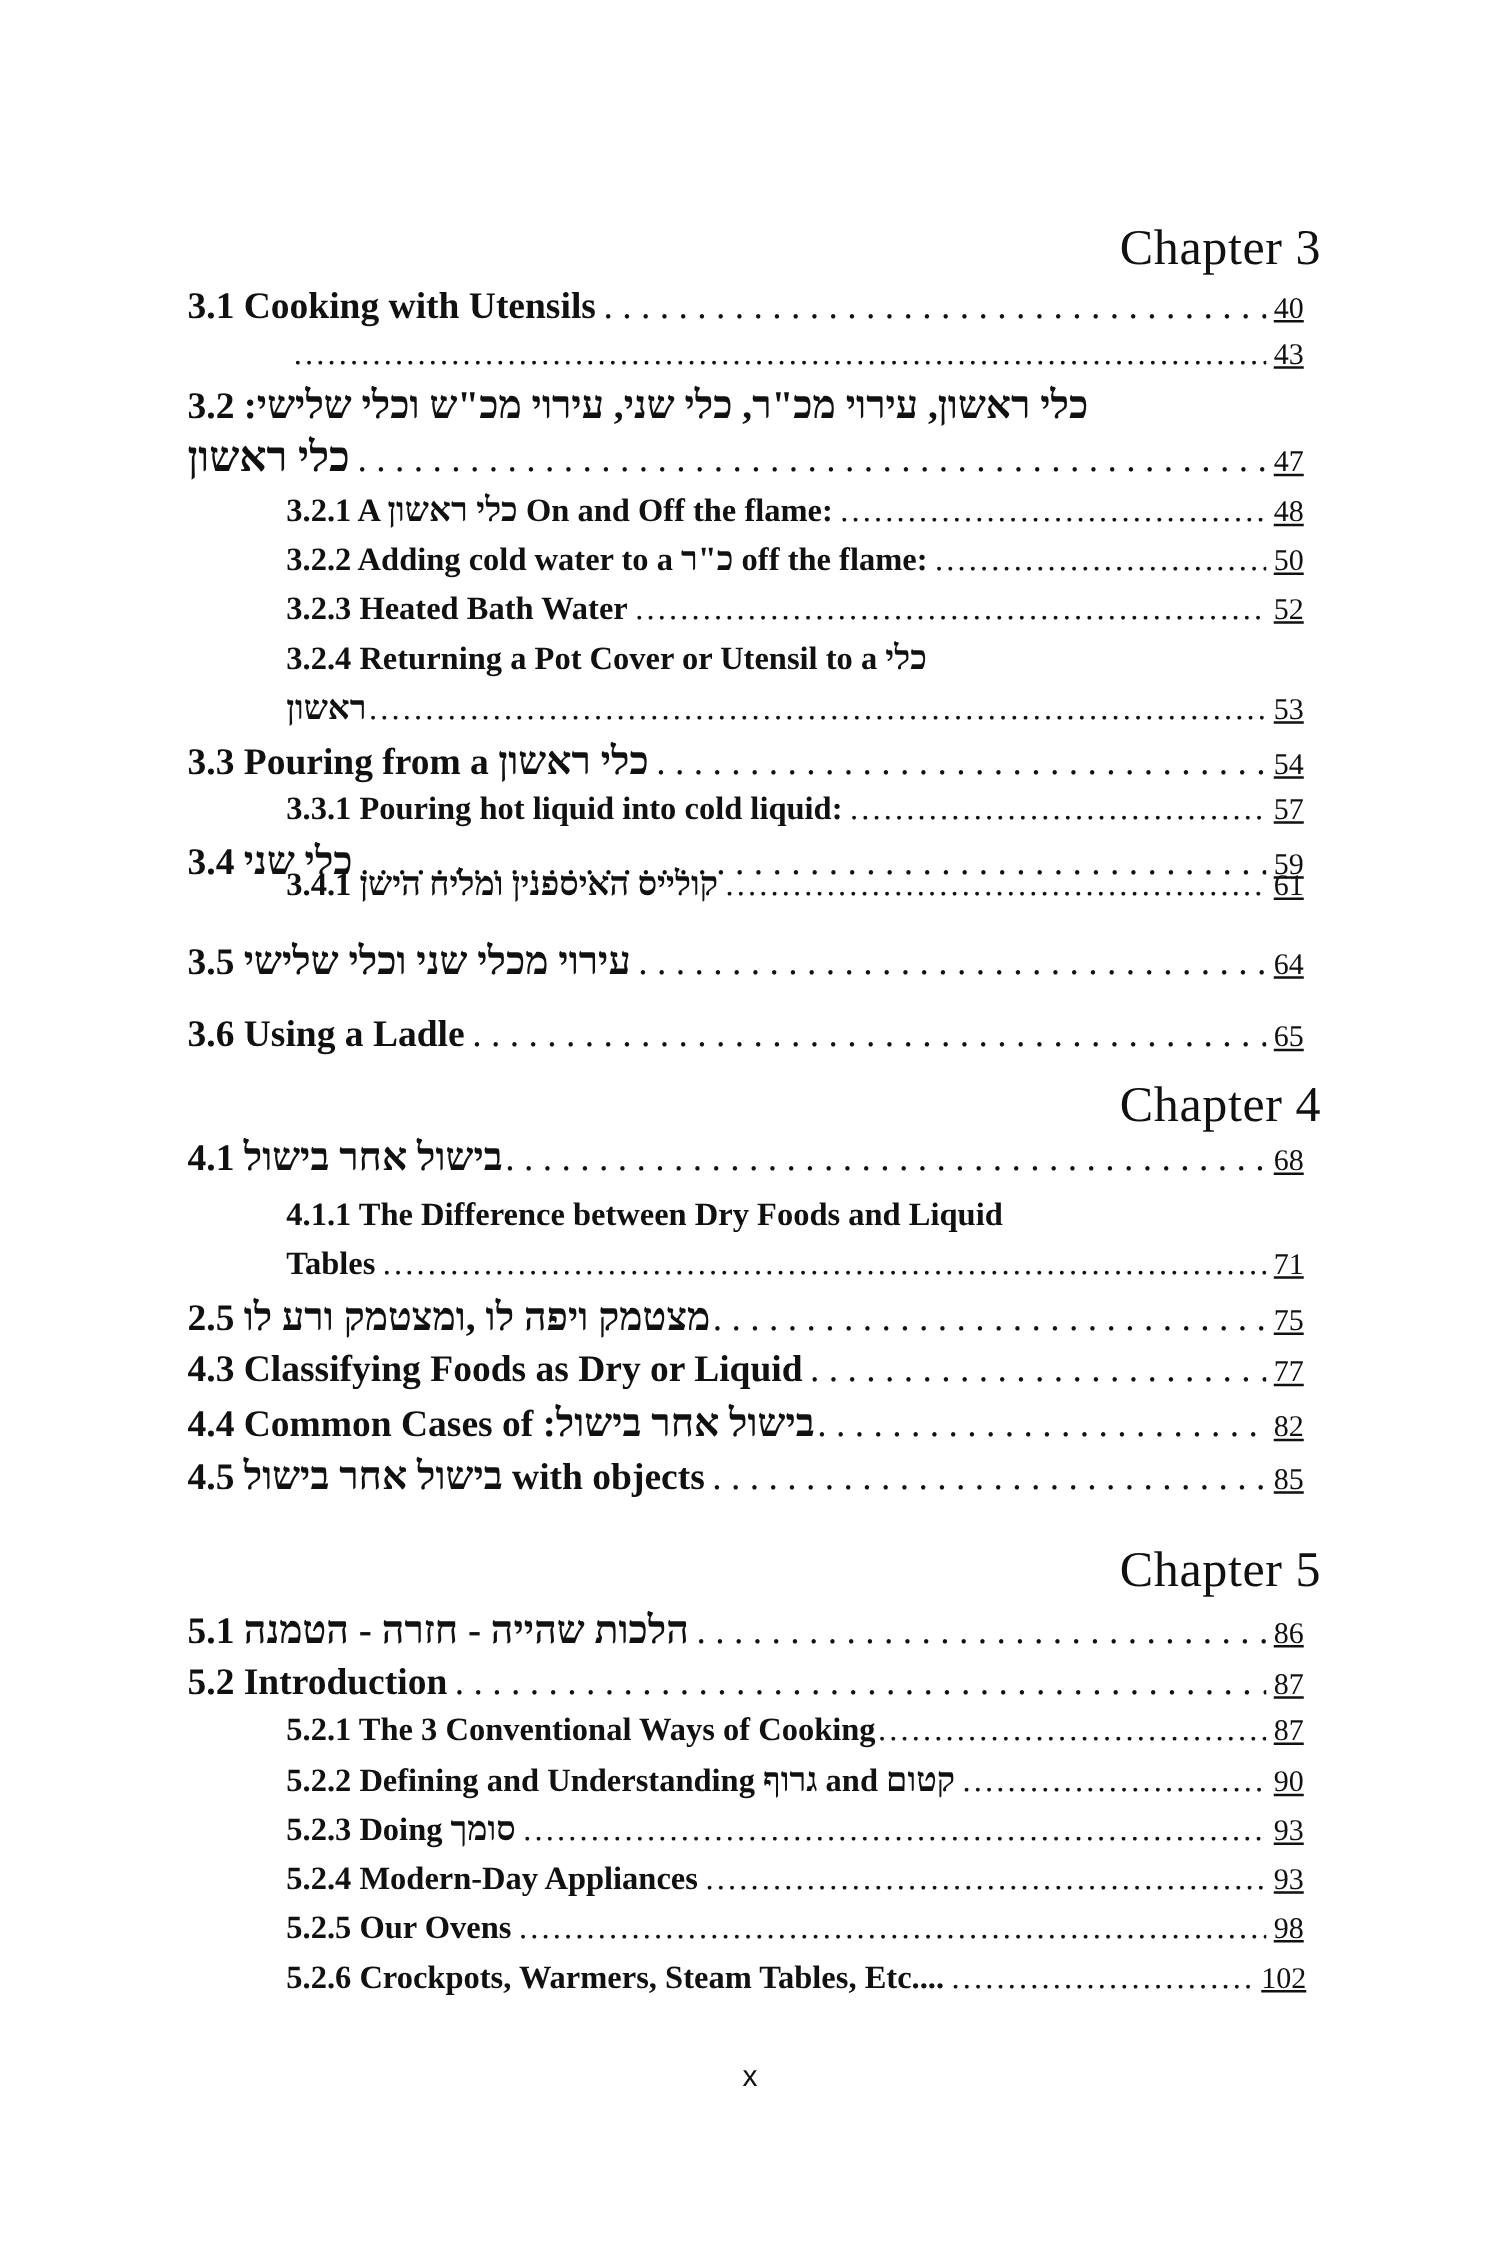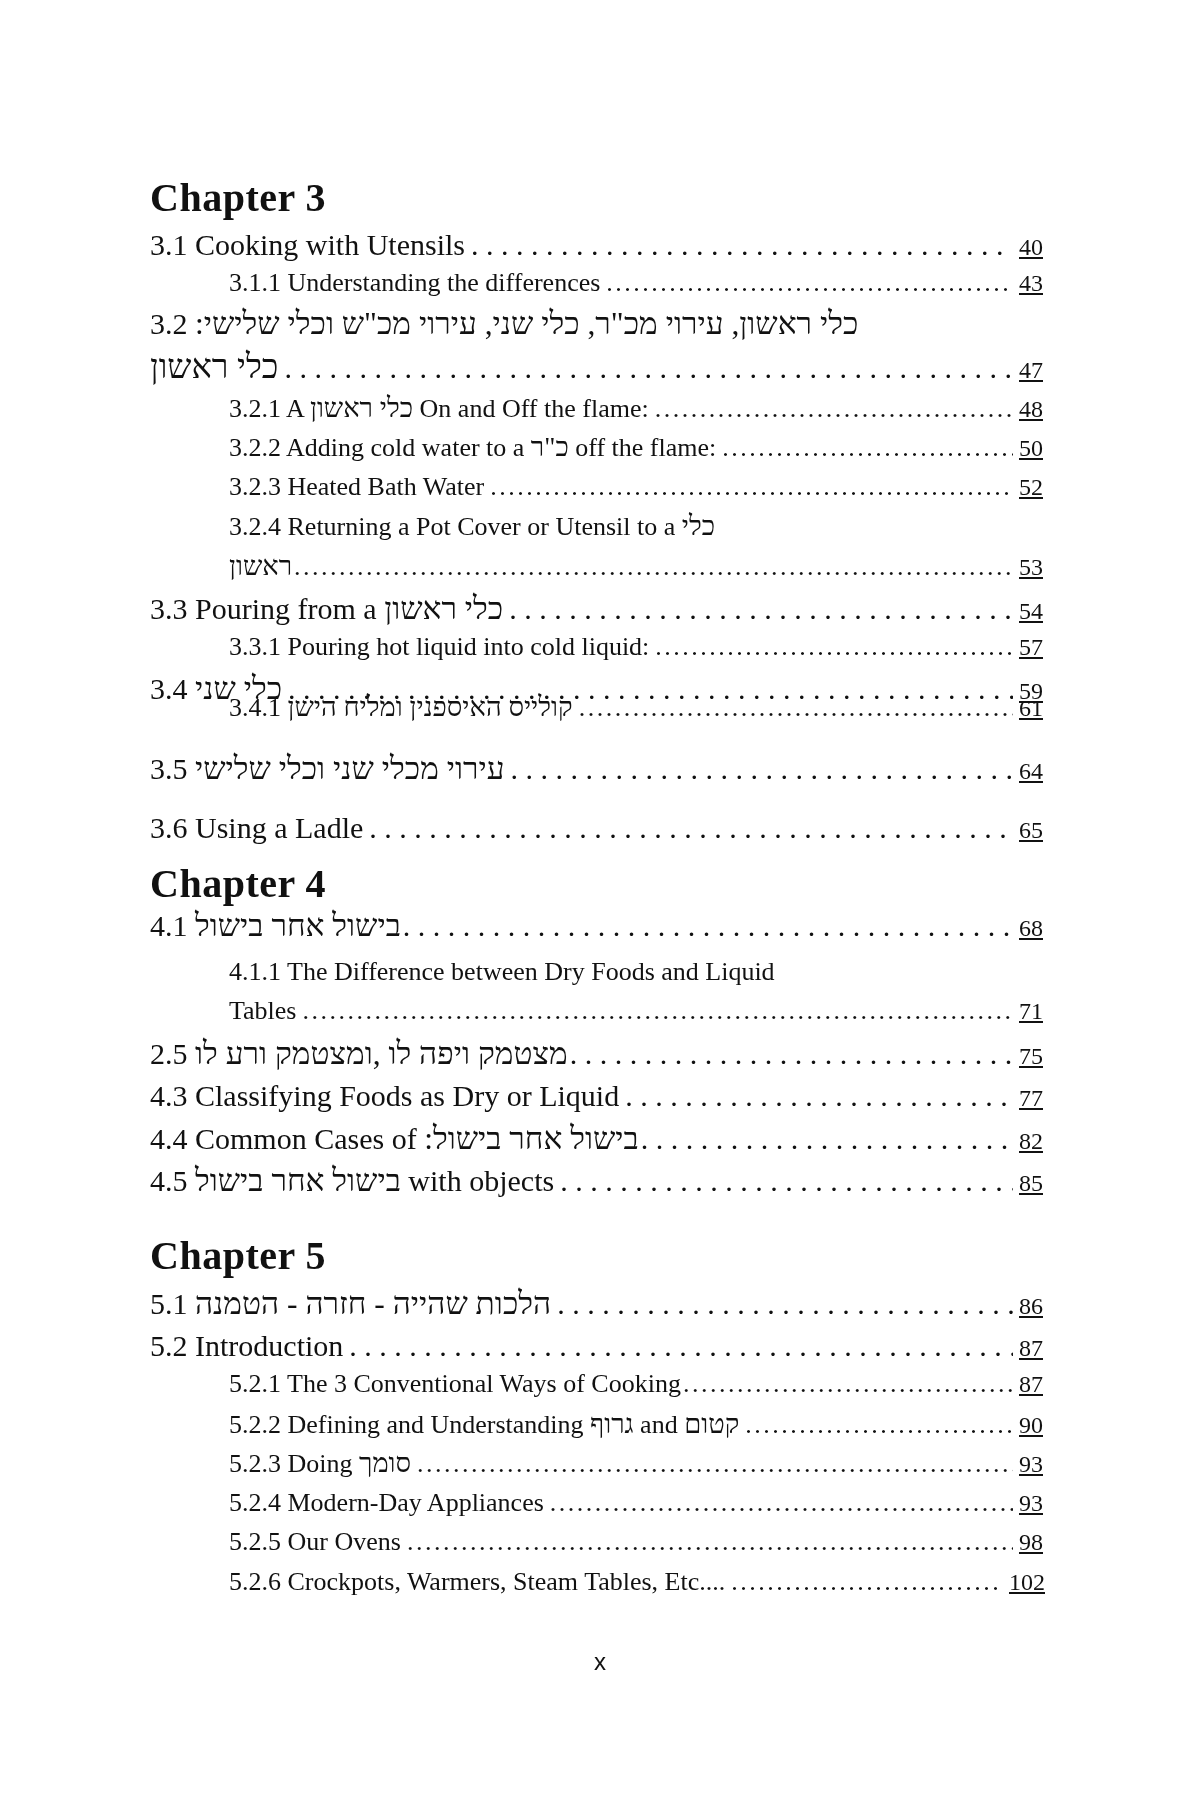--- a/index.html
+++ b/index.html
@@ -1,25 +1,25 @@
 <!DOCTYPE html>
 <html><head>
 <meta charset="utf-8">
 <style>
   html, body { margin: 0; padding: 0; background: #ffffff; }
   body { width: 1200px; height: 1800px; position: relative; overflow: hidden;
          font-family: "Liberation Serif", "DejaVu Serif", serif; color: #111; }
   .page { position: absolute; left: 150px; top: 0; width: 895px; }
-  .chapter-title { position: absolute; left: 0; width: 895px; text-align: left;
-         font-weight: bold; font-size: 40px; line-height: 44px; letter-spacing: 0.5px; }
+  .chapter-title { position: absolute; left: 12px; width: 895px; text-align: right;
+         font-weight: normal; font-size: 40px; line-height: 44px; letter-spacing: 0.5px; }
   .row { position: absolute; left: 0; width: 895px; display: flex; align-items: baseline;
          white-space: nowrap; }
   .row.l1 { font-size: 30px; line-height: 40px; }
   .row.l2 { font-size: 26px; line-height: 38px; padding-left: 79px; width: 816px; }
-  .row .label { flex: 0 0 auto; }
+  .row .label { flex: 0 0 auto; font-weight: bold; }
   .row .heb { font-size: 1.05em; }
   .row .dots { flex: 1 1 auto; overflow: hidden; margin: 0 6px; letter-spacing: 0; }
   .row .dots::before { content: ". . . . . . . . . . . . . . . . . . . . . . . . . . . . . . . . . . . . . . . . . . . . . . . . . . . . . . . . . . . . . . . . . . . . . . . . . . . . . . . . . . . . . . . . . . . . . . . . . . . . . . . . . . . . . ."; }
   .row.l2 .dots::before { letter-spacing: -2px; }
   .row .page-num { flex: 0 0 auto; font-size: 24px; text-align: left; min-width: 26px; text-decoration: underline; }
   .row.l2 .page-num { font-size: 24px; }
   .footer { position: absolute; left: 0; width: 1200px; top: 1648px; text-align: center;
          font-family: "Liberation Sans", "DejaVu Sans", sans-serif; font-size: 24px; }
 </style>
 </head>
@@ -29,21 +29,20 @@
 
   <div class="chapter-title" style="top:176px">Chapter 3</div>
 
   <div class="row l1" style="top:225px">
     <span class="label"><span>3.1</span> <span>Cooking with Utensils</span></span>
     <span class="dots"></span>
     <span class="page-num">40</span>
   </div>
 
   <div class="row l2" style="top:264px">
-    <span class="label"><span>3.1.1</span> <span>Understanding the differences</span></span>
     <span class="dots"></span>
     <span class="page-num">43</span>
   </div>
 
   <div class="row l1" style="top:304px">
     <span class="label"><span>3.2</span> <span class="heb" dir="rtl">כלי ראשון, עירוי מכ"ר, כלי שני, עירוי מכ"ש וכלי שלישי:</span></span>
   </div>
   <div class="row l1" style="top:347px">
     <span class="label heb" dir="rtl" style="font-size:34px">כלי ראשון</span>
     <span class="dots"></span>

